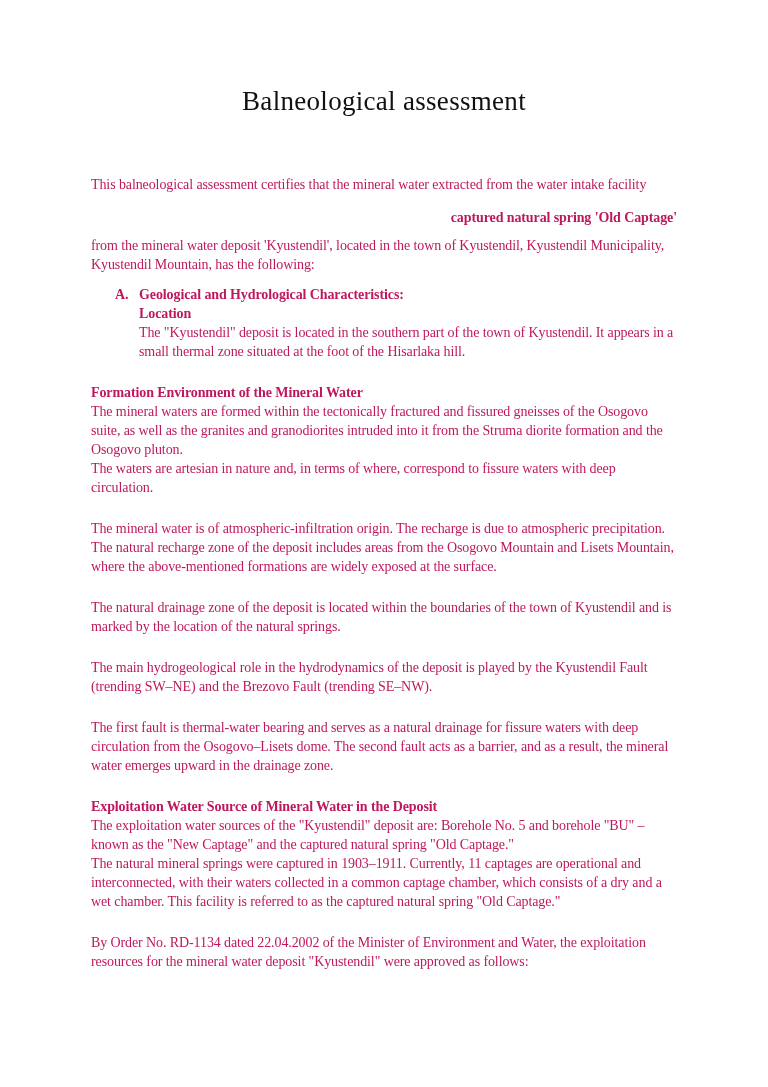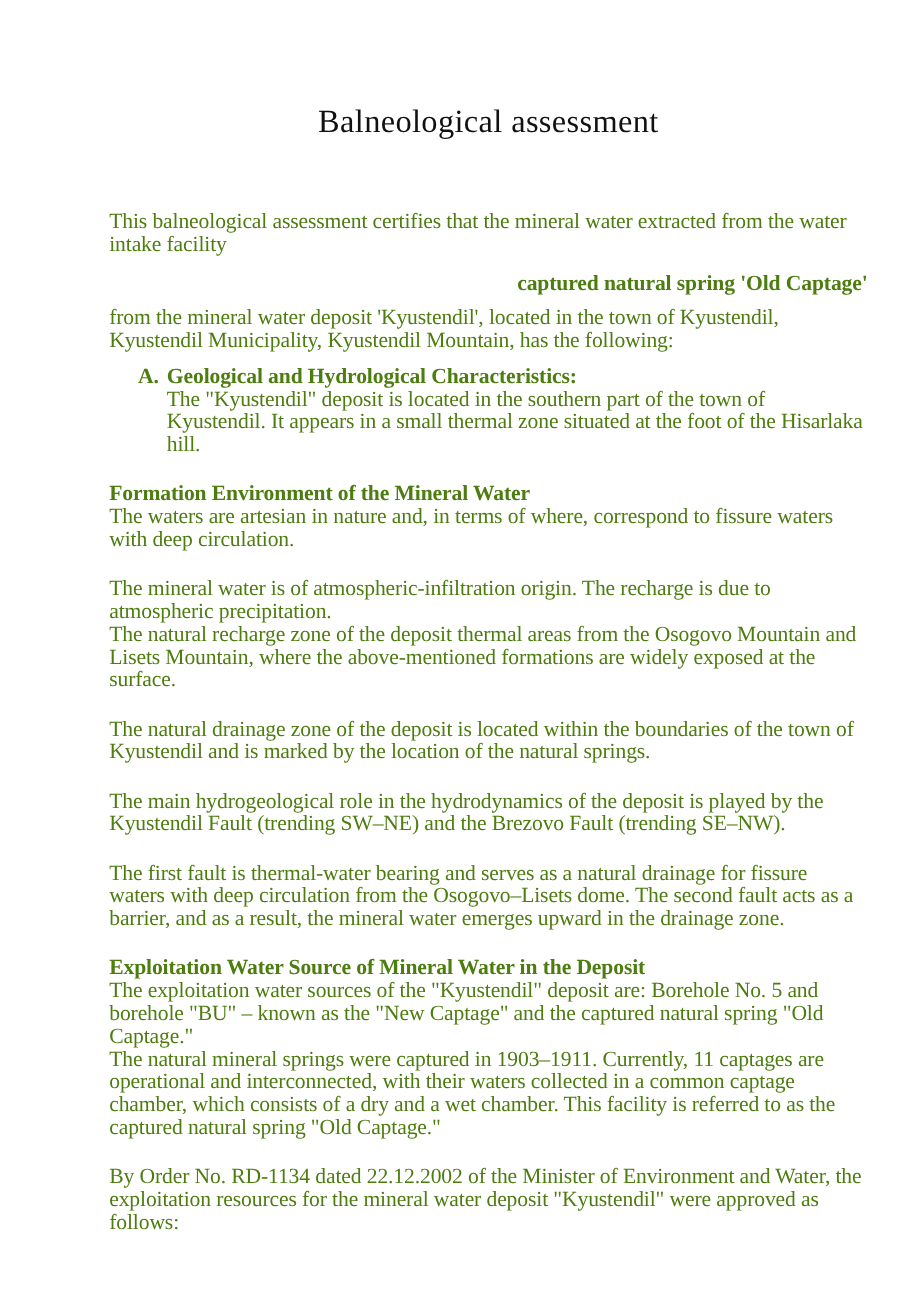--- a/index.html
+++ b/index.html
@@ -6,34 +6,34 @@
   html, body { background: #ffffff; }
   .page {
     width: 768px;
     height: 1087px;
     background: #ffffff;
     color: #131313;
     font-family: "Liberation Serif", "DejaVu Serif", serif;
     overflow: hidden;
   }
   .content {
-    padding: 86px 45px 0 91px;
+    padding: 86px 91px 0 91px;
   }
   .title {
     font-size: 27px;
     font-weight: 400;
     text-align: center;
     letter-spacing: 0.3px;
     color: #111111;
   }
   .body {
-    font-size: 18px;
+    font-size: 14px;
     line-height: 19px;
     letter-spacing: -0.1px;
-    color: #4d7c0f;
+    color: #be185d;
   }
   .bold { font-weight: bold; }
   .centered { text-align: right; }
   .intro { margin-top: 58px; }
   .spring-line { margin-top: 14px; margin-bottom: 9px; }
   .list-item {
     display: flex;
     padding-left: 24px;
     margin-top: 11px;
   }
@@ -55,32 +55,34 @@
     <p class="body intro">This balneological assessment certifies that the mineral water extracted from the water intake facility</p>
 
     <p class="body bold centered spring-line">captured natural spring 'Old Captage'</p>
 
     <p class="body">from the mineral water deposit 'Kyustendil', located in the town of Kyustendil, Kyustendil Municipality, Kyustendil Mountain, has the following:</p>
 
     <div class="list-item body">
       <span class="list-label bold">A.</span>
       <div class="list-body">
         <div class="bold">Geological and Hydrological Characteristics:</div>
+        <div class="bold">Location</div>
         <div>The "Kyustendil" deposit is located in the southern part of the town of Kyustendil. It appears in a small thermal zone situated at the foot of the Hisarlaka hill.</div>
       </div>
     </div>
 
     <div class="section">
       <div class="body bold">Formation Environment of the Mineral Water</div>
+      <p class="body">The mineral waters are formed within the tectonically fractured and fissured gneisses of the Osogovo suite, as well as the granites and granodiorites intruded into it from the Struma diorite formation and the Osogovo pluton.</p>
       <p class="body">The waters are artesian in nature and, in terms of where, correspond to fissure waters with deep circulation.</p>
     </div>
 
     <div class="section">
       <p class="body">The mineral water is of atmospheric-infiltration origin. The recharge is due to atmospheric precipitation.</p>
-      <p class="body">The natural recharge zone of the deposit thermal areas from the Osogovo Mountain and Lisets Mountain, where the above-mentioned formations are widely exposed at the surface.</p>
+      <p class="body">The natural recharge zone of the deposit includes areas from the Osogovo Mountain and Lisets Mountain, where the above-mentioned formations are widely exposed at the surface.</p>
     </div>
 
     <div class="section">
       <p class="body">The natural drainage zone of the deposit is located within the boundaries of the town of Kyustendil and is marked by the location of the natural springs.</p>
     </div>
 
     <div class="section">
       <p class="body">The main hydrogeological role in the hydrodynamics of the deposit is played by the Kyustendil Fault (trending SW–NE) and the Brezovo Fault (trending SE–NW).</p>
     </div>
 
@@ -88,17 +90,17 @@
       <p class="body">The first fault is thermal-water bearing and serves as a natural drainage for fissure waters with deep circulation from the Osogovo–Lisets dome. The second fault acts as a barrier, and as a result, the mineral water emerges upward in the drainage zone.</p>
     </div>
 
     <div class="section">
       <div class="body bold">Exploitation Water Source of Mineral Water in the Deposit</div>
       <p class="body">The exploitation water sources of the "Kyustendil" deposit are: Borehole No. 5 and borehole "BU" – known as the "New Captage" and the captured natural spring "Old Captage."</p>
       <p class="body">The natural mineral springs were captured in 1903–1911. Currently, 11 captages are operational and interconnected, with their waters collected in a common captage chamber, which consists of a dry and a wet chamber. This facility is referred to as the captured natural spring "Old Captage."</p>
     </div>
 
     <div class="section">
-      <p class="body">By Order No. RD-1134 dated 22.12.2002 of the Minister of Environment and Water, the exploitation resources for the mineral water deposit "Kyustendil" were approved as follows:</p>
+      <p class="body">By Order No. RD-1134 dated 22.04.2002 of the Minister of Environment and Water, the exploitation resources for the mineral water deposit "Kyustendil" were approved as follows:</p>
     </div>
 
   </div>
 </div>
 
 </body></html>

